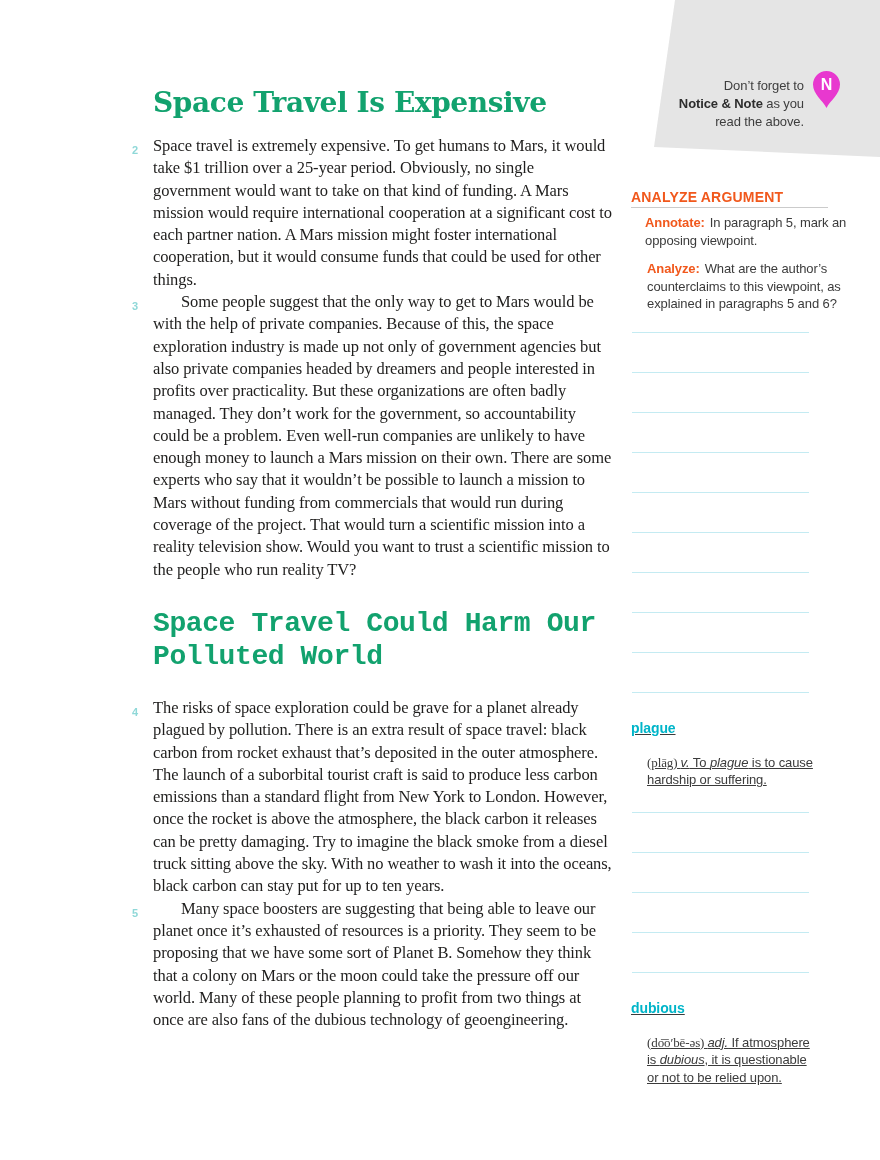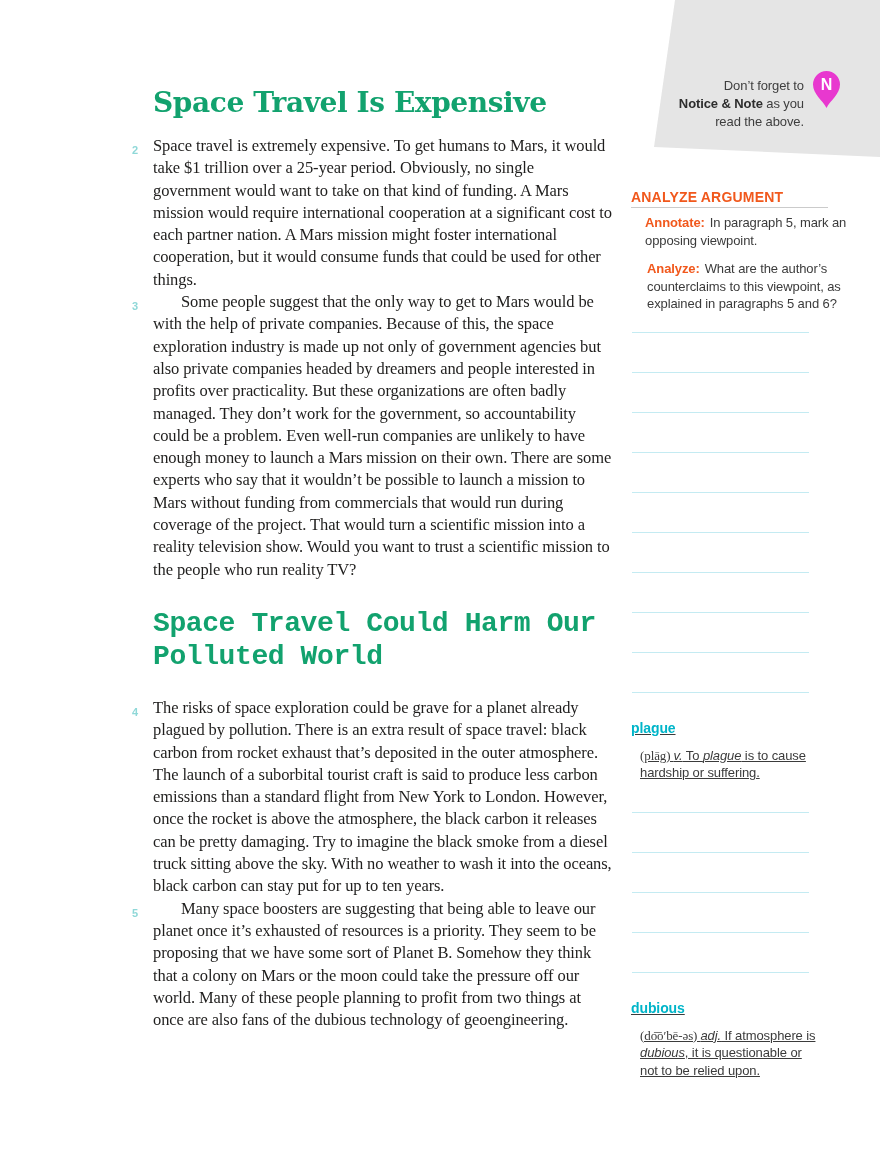--- a/index.html
+++ b/index.html
@@ -107,21 +107,21 @@
 
   .vocab { position: absolute; left: 0; width: 200px; text-decoration: underline; }
   .vocab-plague  { top: 720px; }
   .vocab-dubious { top: 1000px; }
   .vocab h4 {
     margin: 0 0 3px 0;
     font-size: 14px;
     font-weight: 700;
     color: #00b5c9;
   }
-  .vocab p { margin: 9px; }
+  .vocab p { margin: 16px; }
   .phon { font-family: "Liberation Serif", serif; }
 </style>
 </head>
 <body>
 
 <div class="page">
 
   <div class="note-box">
     <div class="note-text">
       <div>Don’t forget to</div>

